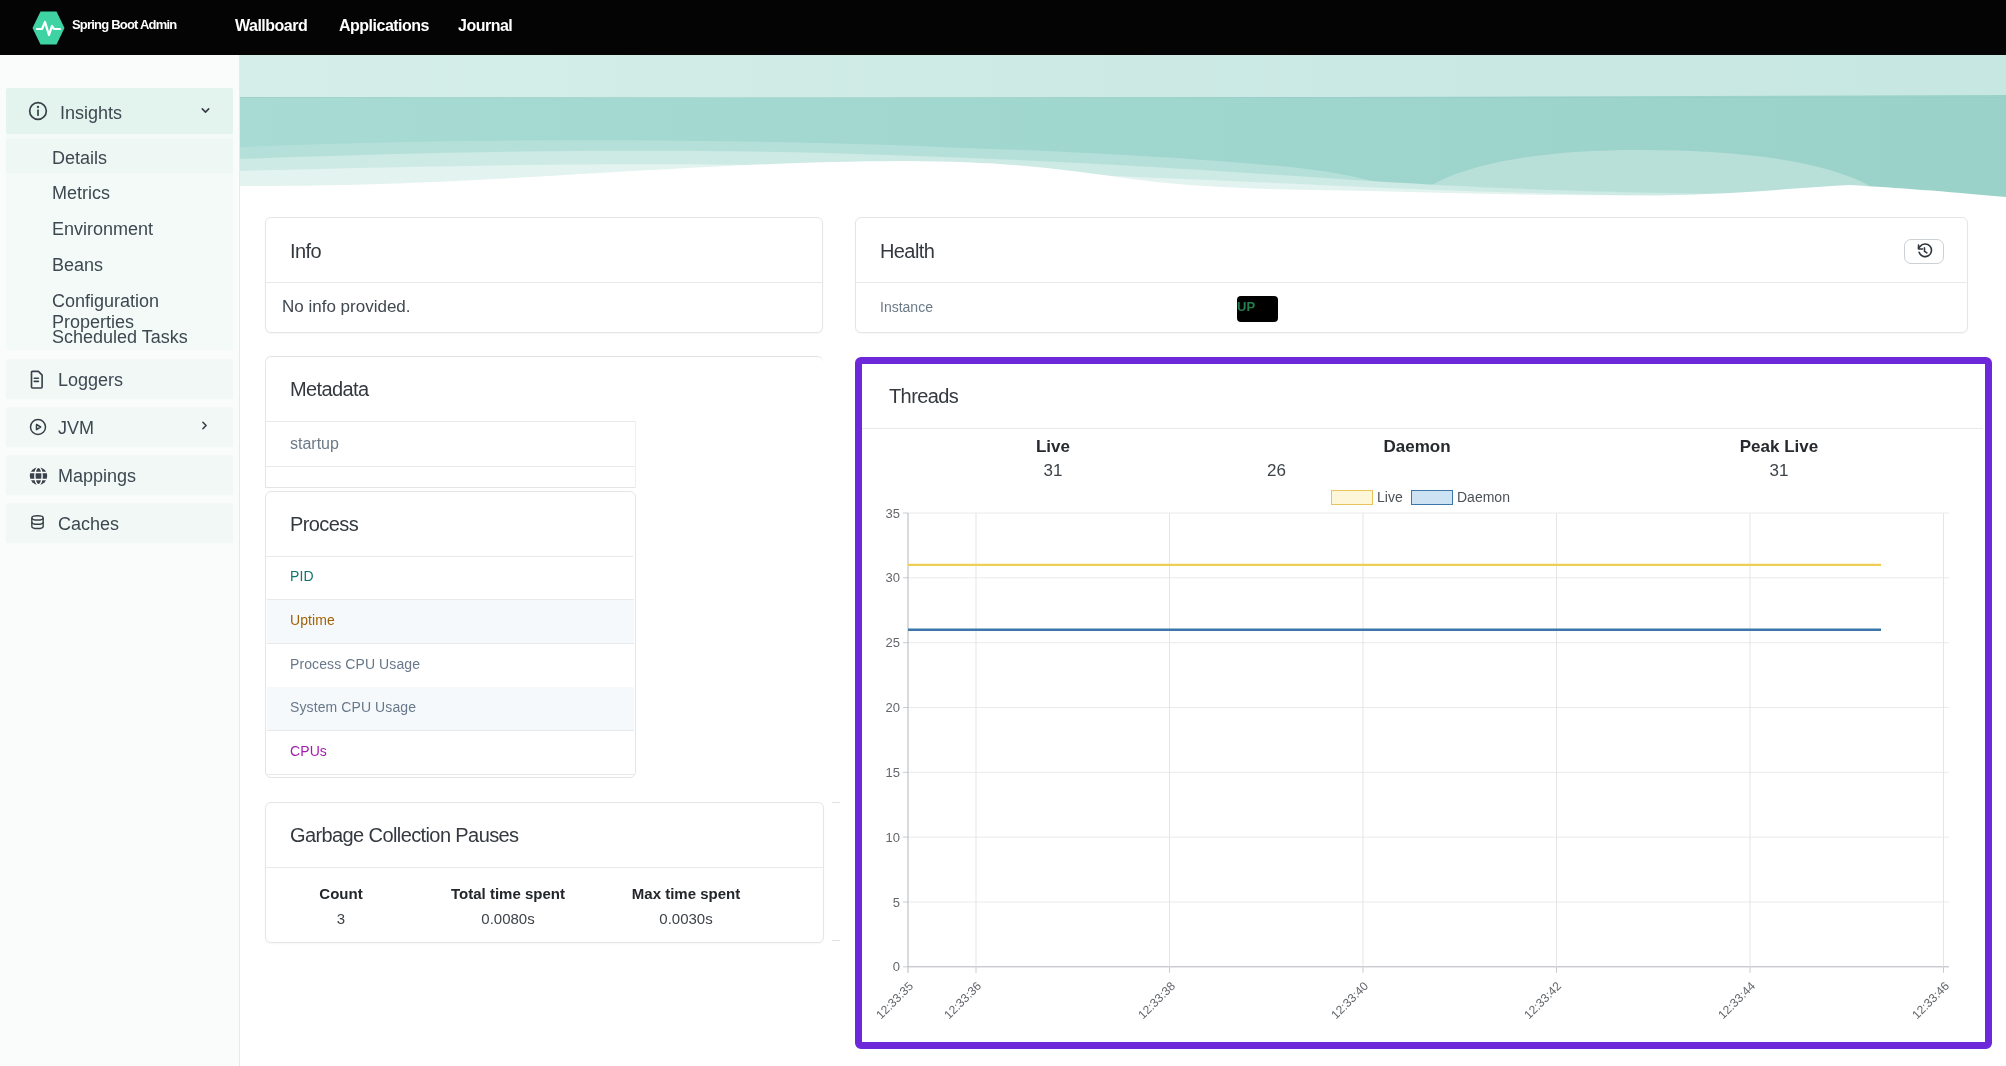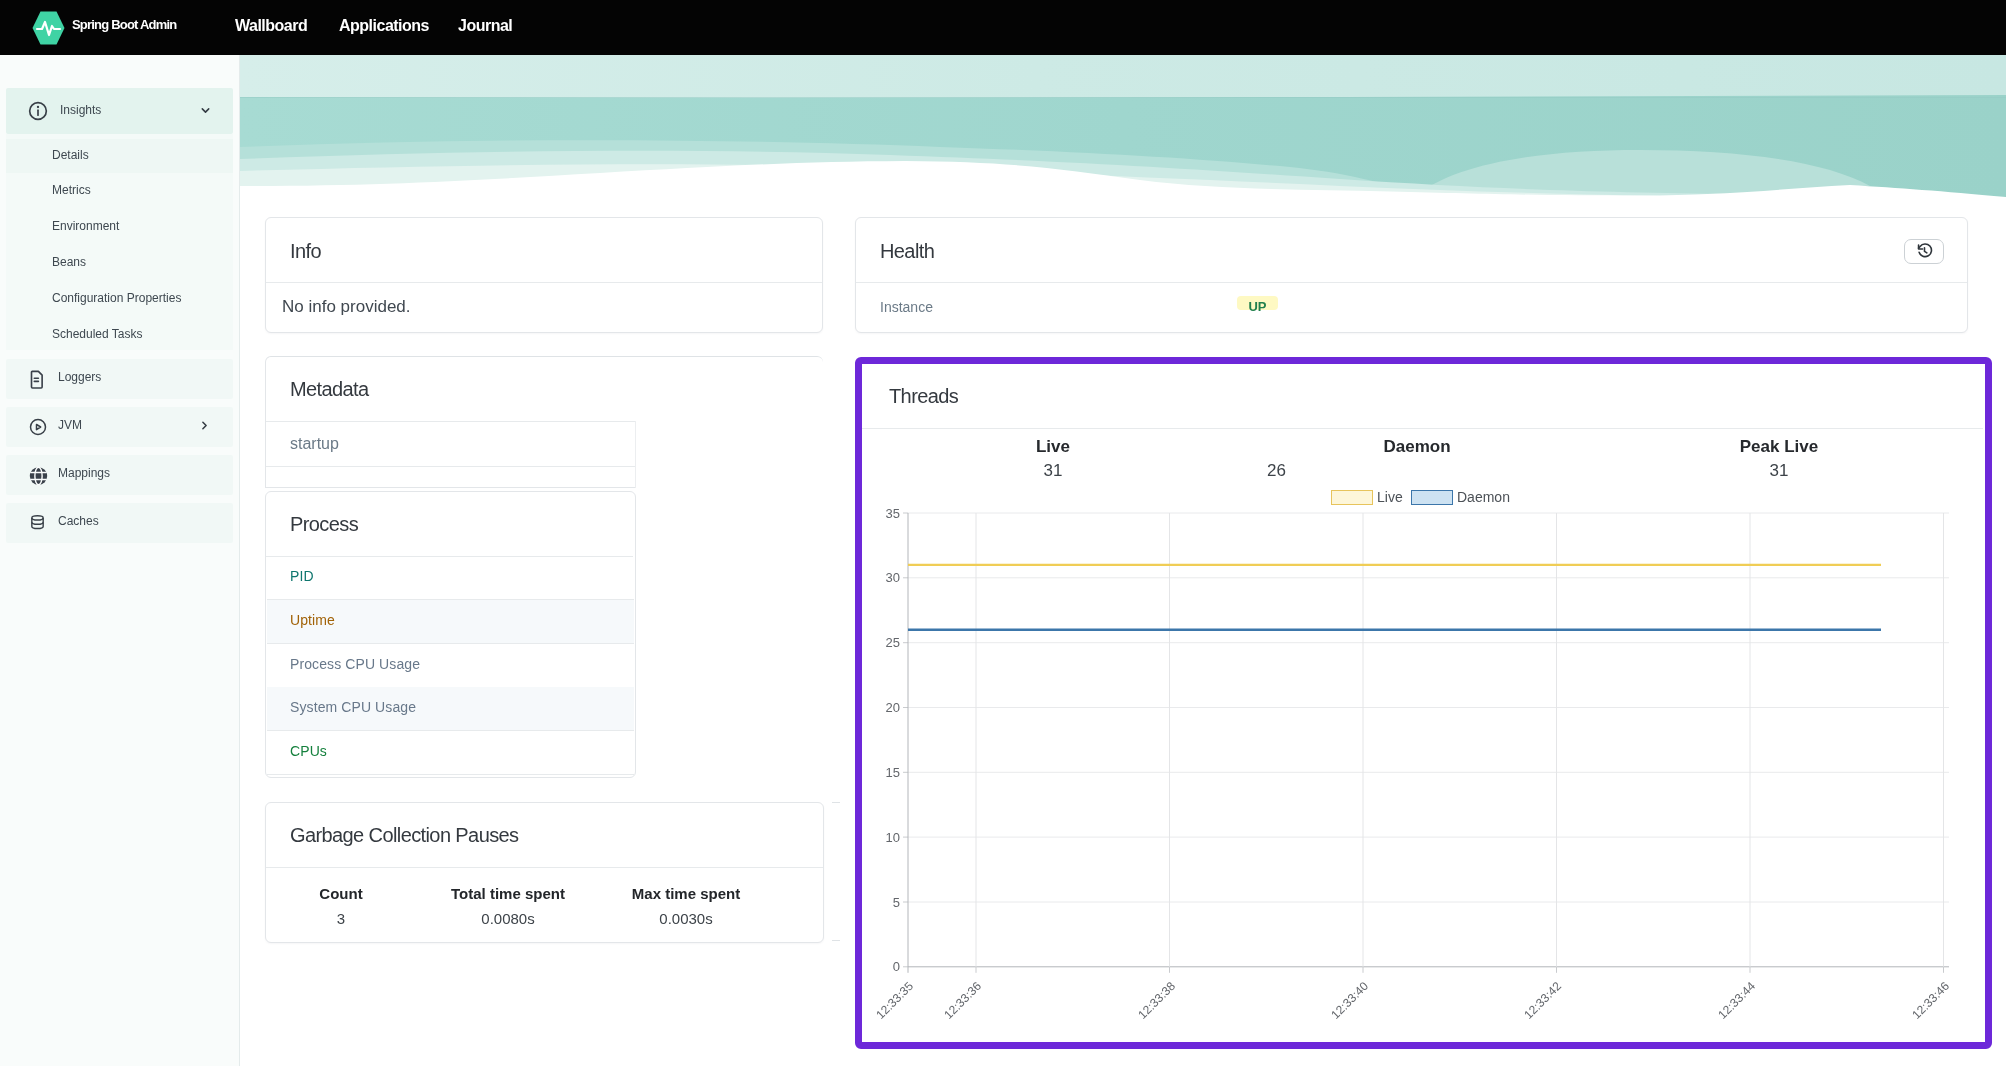--- a/index.html
+++ b/index.html
@@ -1,17 +1,17 @@
 <!DOCTYPE html>
 <html><head><meta charset="utf-8"><title>Spring Boot Admin</title><style>
 html,body{margin:0;padding:0;background:#fff}
 body{width:2006px;height:1066px;position:relative;overflow:hidden;font-family:"Liberation Sans",sans-serif;-webkit-font-smoothing:antialiased}
 .abs{position:absolute}
 .navlink{top:17px;font-size:16px;font-weight:bold;color:#fff;letter-spacing:-0.5px}
-.stxt{font-size:12px;color:#3e4850}
+.stxt{font-size:18px;color:#3e4850}
 .card{position:absolute;background:#fff;border:1px solid #e3e6e9;border-radius:6px;box-shadow:0 1px 2px rgba(25,35,50,0.04)}
 .ctitle{position:absolute;font-size:20px;color:#34393f;letter-spacing:-0.6px}
 .hdrline{position:absolute;left:0;width:100%;border-top:1px solid #e7eaec}
 .gch{text-align:center;font-size:15px;font-weight:bold;color:#23262a}
 .gcv{text-align:center;font-size:15px;color:#3d4349}
 </style></head>
 <body>
 <svg class="abs" style="left:240px;top:55px" width="1766" height="160" viewBox="0 0 1766 160" preserveAspectRatio="none">
 <defs>
 <linearGradient id="g1" x1="0" y1="0" x2="1" y2="0">
@@ -119,21 +119,21 @@
 <div class="abs" style="left:0;top:64px;width:367px;border-top:1px solid #e7eaec"></div>
 <div class="abs" style="left:1px;top:64px;width:367px;height:43px;border-bottom:1px solid #e7eaec"></div>
     <div class="abs" style="left:24px;top:76px;font-size:14px;color:#0f766e;letter-spacing:0.1px">PID</div>
     <div class="abs" style="left:1px;top:108px;width:367px;height:43px;background:#f6f9fb;border-bottom:1px solid #e7eaec"></div>
     <div class="abs" style="left:24px;top:120px;font-size:14px;color:#a16207;letter-spacing:0.1px">Uptime</div>
     <div class="abs" style="left:1px;top:152px;width:367px;height:43px;border-bottom:1px solid #e7eaec"></div>
     <div class="abs" style="left:24px;top:164px;font-size:14px;color:#68788a;letter-spacing:0.1px">Process CPU Usage</div>
     <div class="abs" style="left:1px;top:195px;width:367px;height:43px;background:#f6f9fb;border-bottom:1px solid #e7eaec"></div>
     <div class="abs" style="left:24px;top:207px;font-size:14px;color:#68788a;letter-spacing:0.1px">System CPU Usage</div>
     <div class="abs" style="left:1px;top:239px;width:367px;height:43px;border-bottom:1px solid #e7eaec"></div>
-    <div class="abs" style="left:24px;top:251px;font-size:14px;color:#15803d;letter-spacing:0.1px">CPUs</div>
+    <div class="abs" style="left:24px;top:251px;font-size:14px;color:#a21caf;letter-spacing:0.1px">CPUs</div>
 </div>
 <div class="card" style="left:265px;top:802px;width:557px;height:139px">
 <div class="ctitle" style="left:24px;top:21px">Garbage Collection Pauses</div>
 <div class="hdrline" style="top:64px"></div>
 <div class="abs gch" style="left:30px;top:82px;width:90px">Count</div>
 <div class="abs gcv" style="left:30px;top:107px;width:90px">3</div>
 <div class="abs gch" style="left:182px;top:82px;width:120px">Total time spent</div>
 <div class="abs gcv" style="left:182px;top:107px;width:120px">0.0080s</div>
 <div class="abs gch" style="left:360px;top:82px;width:120px">Max time spent</div>
 <div class="abs gcv" style="left:360px;top:107px;width:120px">0.0030s</div>
@@ -142,21 +142,21 @@
 <div class="abs" style="left:832px;top:940px;width:8px;border-top:1px solid #dfe3e6"></div>
 <div class="card" style="left:855px;top:217px;width:1111px;height:114px">
 <div class="ctitle" style="left:24px;top:22px">Health</div>
 <div class="abs" style="left:1048px;top:21px;width:38px;height:22px;border:1px solid #ccd1d5;border-radius:7px;text-align:center;line-height:0;padding-top:1px"><svg width="19" height="19" viewBox="0 0 24 24" fill="none" stroke="#2f353b" stroke-width="2" stroke-linecap="round">
         <path d="M4.5 5v5h5" stroke-linejoin="round"></path>
         <path d="M5.2 14.2a8 8 0 1 0 1.2-7.3L4.5 9"></path>
         <path d="M12 8.5V13l3 2"></path>
       </svg></div>
 <div class="hdrline" style="top:64px"></div>
 <div class="abs" style="left:24px;top:81px;font-size:14px;color:#6b7a87">Instance</div>
-<div class="abs" style="left:381px;top:78px;width:41px;height:14px;background:#fef9c3;border-radius:4px;text-align:center;font-size:13px;font-weight:bold;color:#22804d;line-height:22px">UP</div>
+<div class="abs" style="left:381px;top:78px;width:41px;height:26px;background:#000000;border-radius:4px;font-size:13px;font-weight:bold;color:#22804d;line-height:22px">UP</div>
 </div>
 <div class="abs" style="left:855px;top:357px;width:1123px;height:678px;border:7px solid #6d28d9;border-radius:6px;background:#fff">
 <div class="ctitle" style="left:27px;top:21px">Threads</div>
 <div class="abs" style="left:0;top:64px;width:1121px;border-top:1px solid #e7eaec"></div>
 </div>
 <div class="abs" style="left:903px;top:437px;width:300px;text-align:center;font-size:17px;font-weight:bold;color:#26292d">Live</div>
 <div class="abs" style="left:903px;top:461px;width:300px;text-align:center;font-size:17px;color:#3d4349">31</div>
 <div class="abs" style="left:1267px;top:437px;width:300px;text-align:center;font-size:17px;font-weight:bold;color:#26292d">Daemon</div>
 <div class="abs" style="left:1267px;top:461px;width:300px;text-align:left;font-size:17px;color:#3d4349">26</div>
 <div class="abs" style="left:1629px;top:437px;width:300px;text-align:center;font-size:17px;font-weight:bold;color:#26292d">Peak Live</div>

